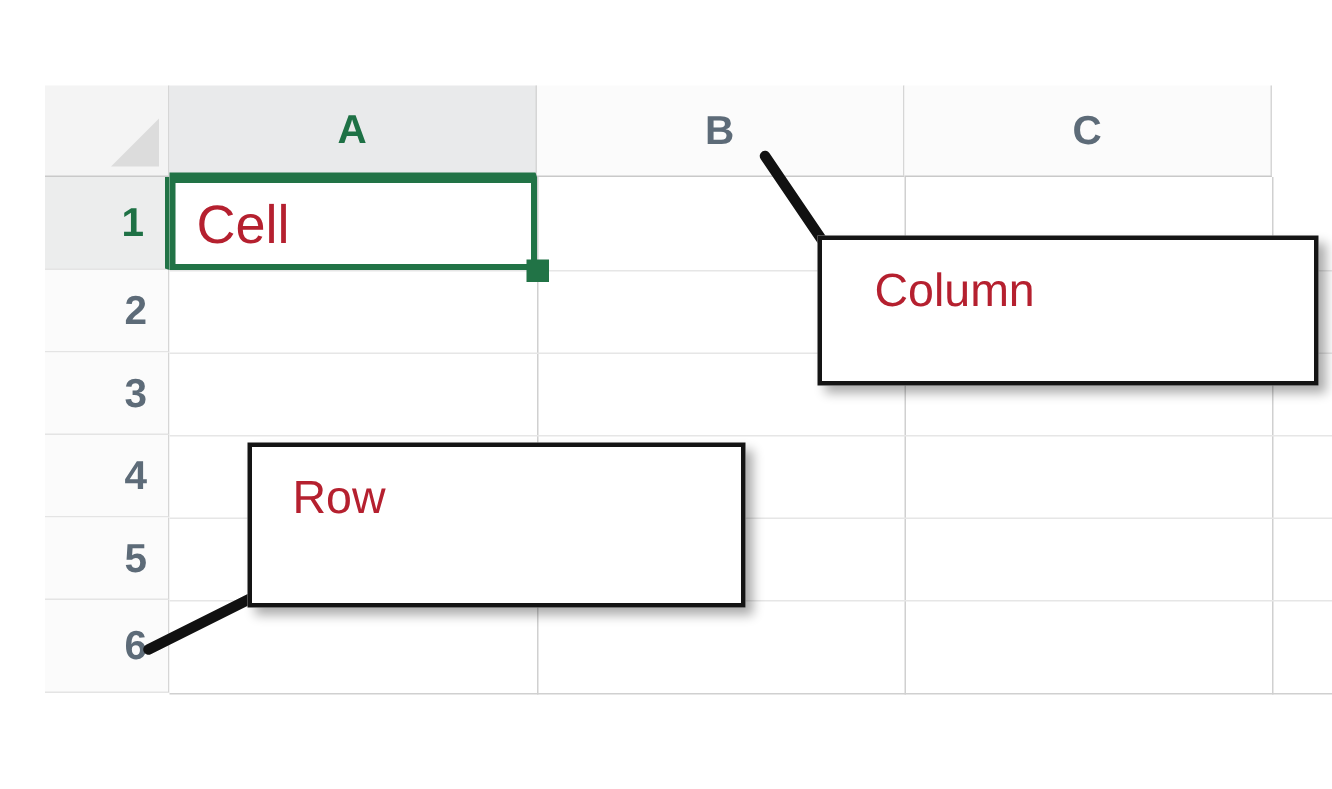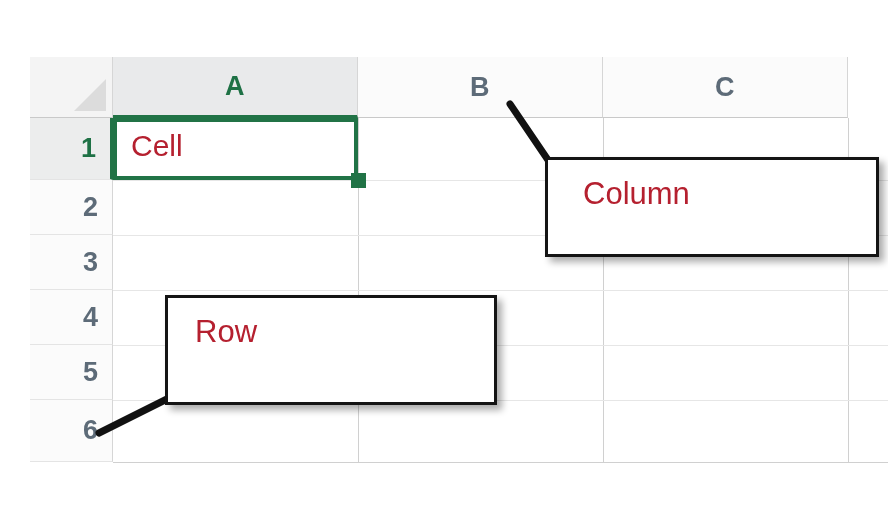--- a/index.html
+++ b/index.html
@@ -155,21 +155,21 @@
     width: 15px;
     height: 15px;
     background: #217346;
   }
 
   
   .cell-text {
     position: absolute;
     left: 18px;
     top: 11px;
-    font-size: 30px;
+    font-size: 36px;
     color: #b5202f;
     white-space: nowrap;
   }
 
   
   .callout {
     position: absolute;
     box-sizing: border-box;
     background: #ffffff;
     border: 3px solid #141414;

